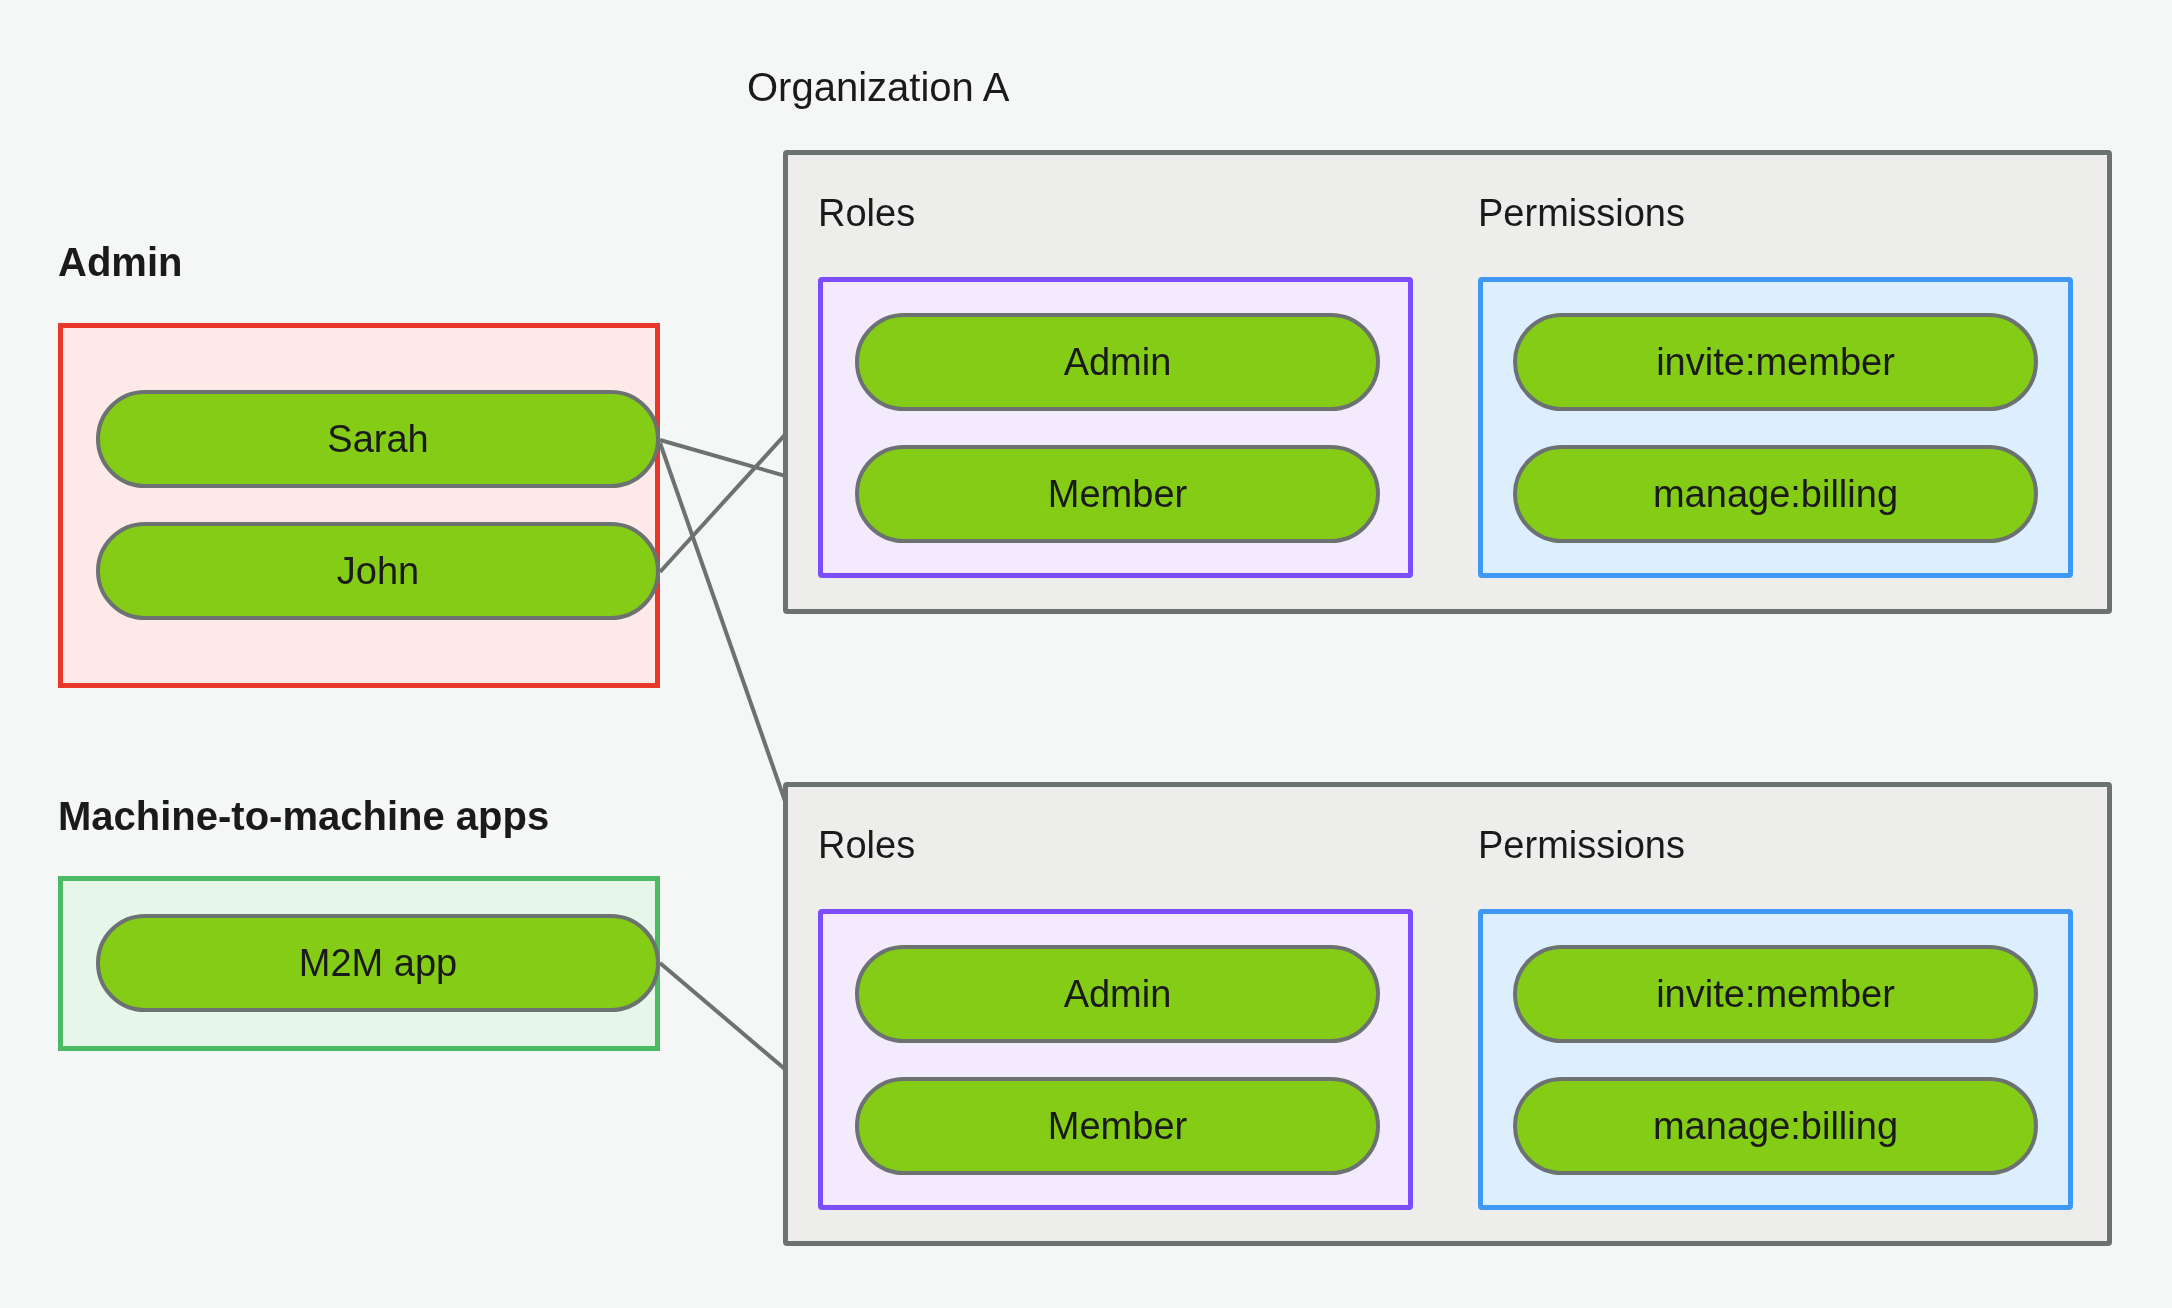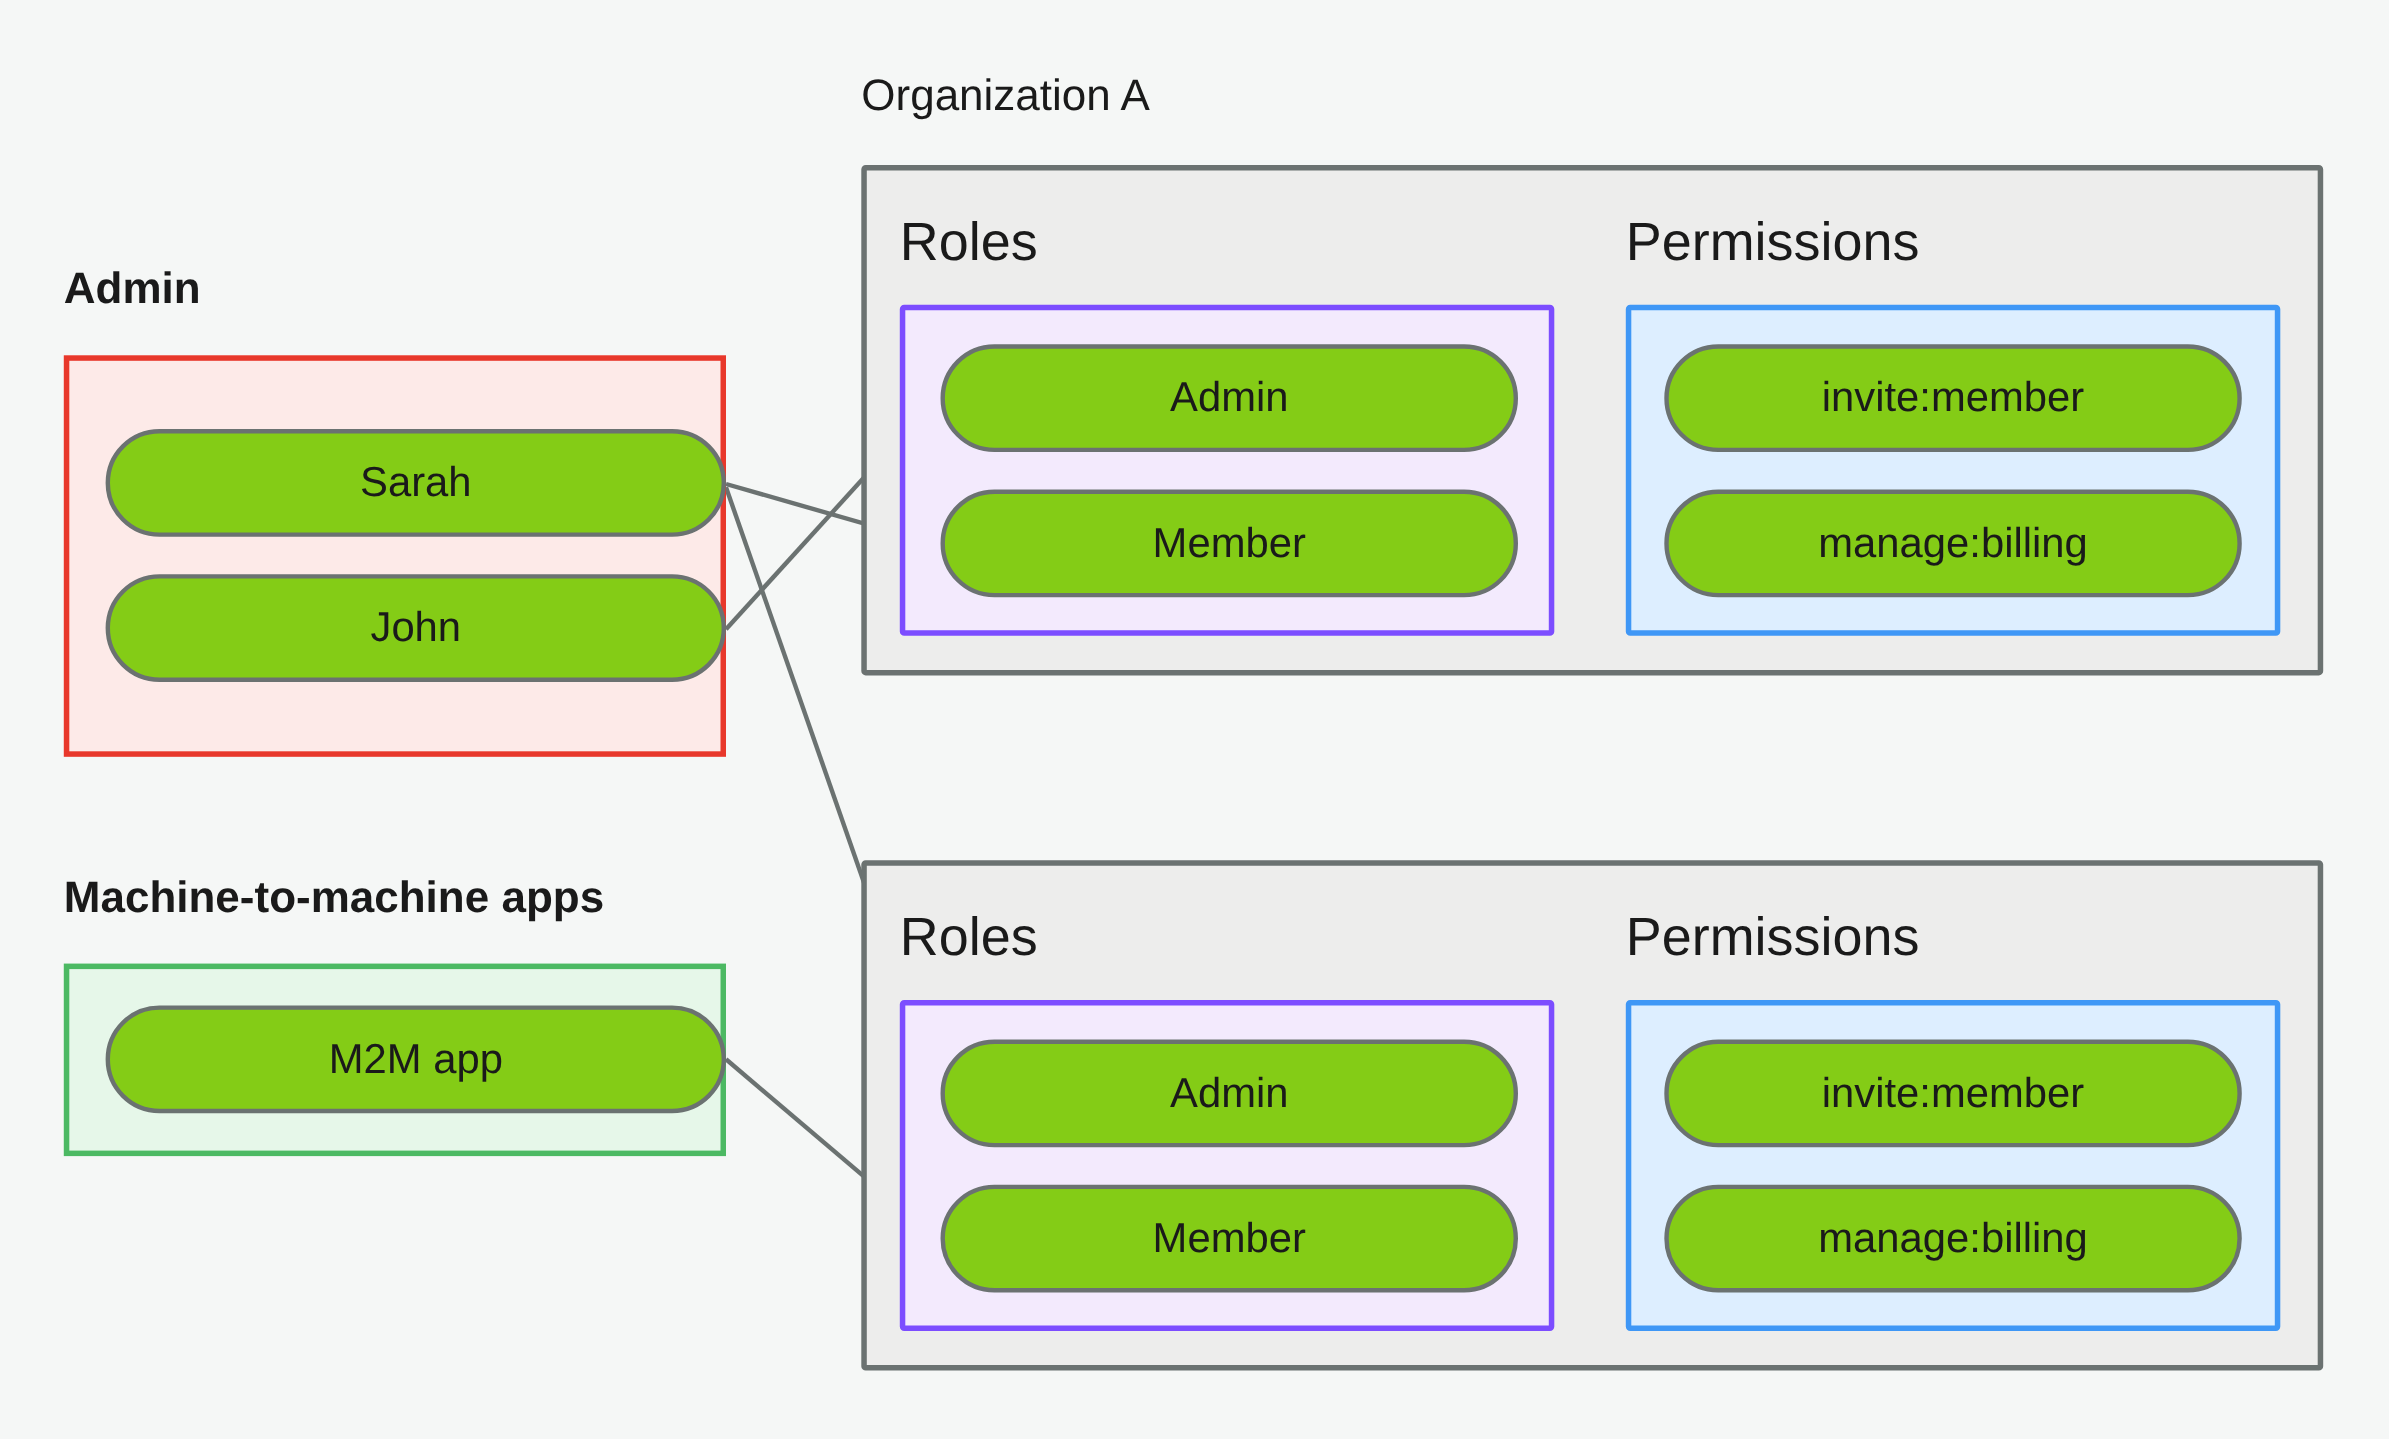--- a/index.html
+++ b/index.html
@@ -38,21 +38,21 @@
   .org-title {
     position: absolute;
     font-size: 40px;
     font-weight: 400;
     color: #1a1a1a;
     white-space: nowrap;
     z-index: 3;
   }
   .grp-title {
     position: absolute;
-    font-size: 49px;
+    font-size: 38px;
     font-weight: 400;
     color: #1a1a1a;
     white-space: nowrap;
     z-index: 3;
   }
   .box {
     position: absolute;
     box-sizing: border-box;
     z-index: 2;
   }
@@ -142,21 +142,21 @@
   <div class="pill" style="left:96px; top:390px; width:564px; height:98px;">Sarah</div>
 
   <div class="pill" style="left:96px; top:522px; width:564px; height:98px;">John</div>
 
   <div class="sec-title" style="left:58px; top:794px;">Machine-to-machine apps</div>
 
   <div class="box box-m2m" style="left:58px; top:876px; width:602px; height:175px;"></div>
 
   <div class="pill" style="left:96px; top:914px; width:564px; height:98px;">M2M app</div>
 
-  <div class="org-title" style="left:783px; top:65px;">Organization A</div>
+  <div class="org-title" style="left:747px; top:65px;">Organization A</div>
 
   <div class="box box-org" style="left:783px; top:150px; width:1329px; height:464px;"></div>
 
   <div class="grp-title" style="left:818px; top:192px;">Roles</div>
 
   <div class="grp-title" style="left:1478px; top:192px;">Permissions</div>
 
   <div class="box box-roles" style="left:818px; top:277px; width:595px; height:301px;"></div>
 
   <div class="box box-perms" style="left:1478px; top:277px; width:595px; height:301px;"></div>

